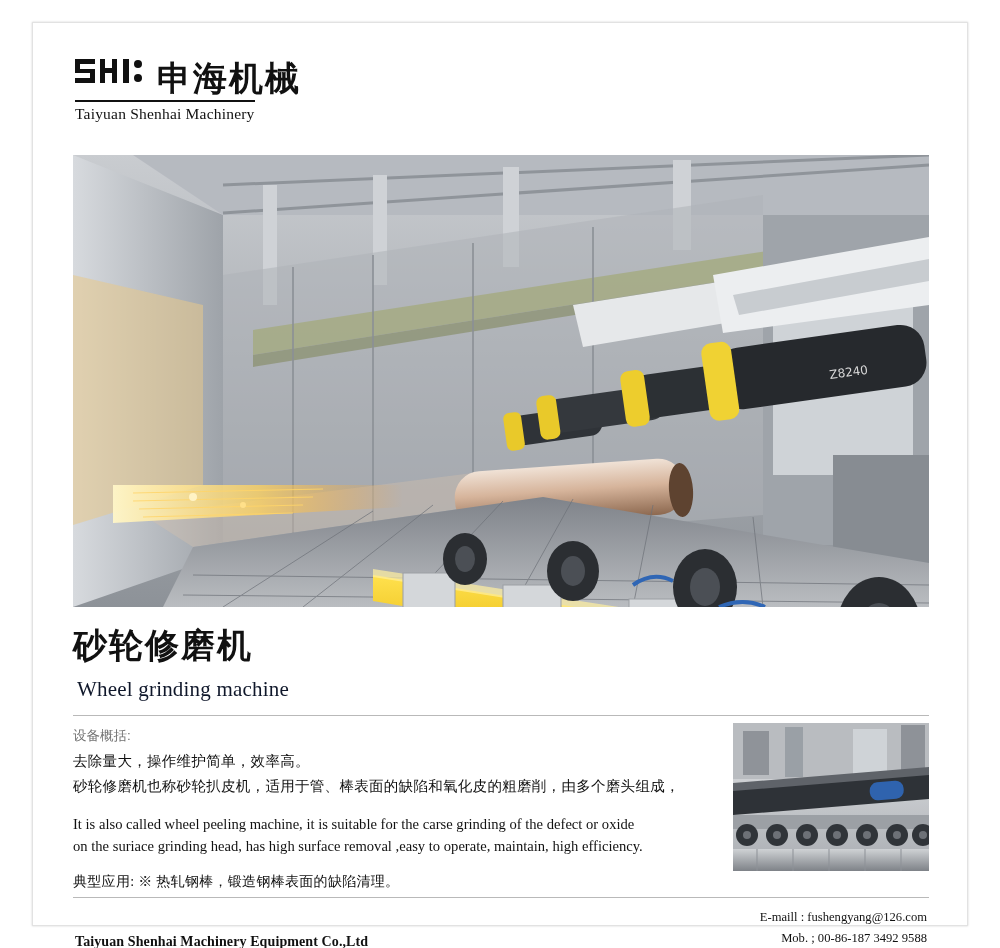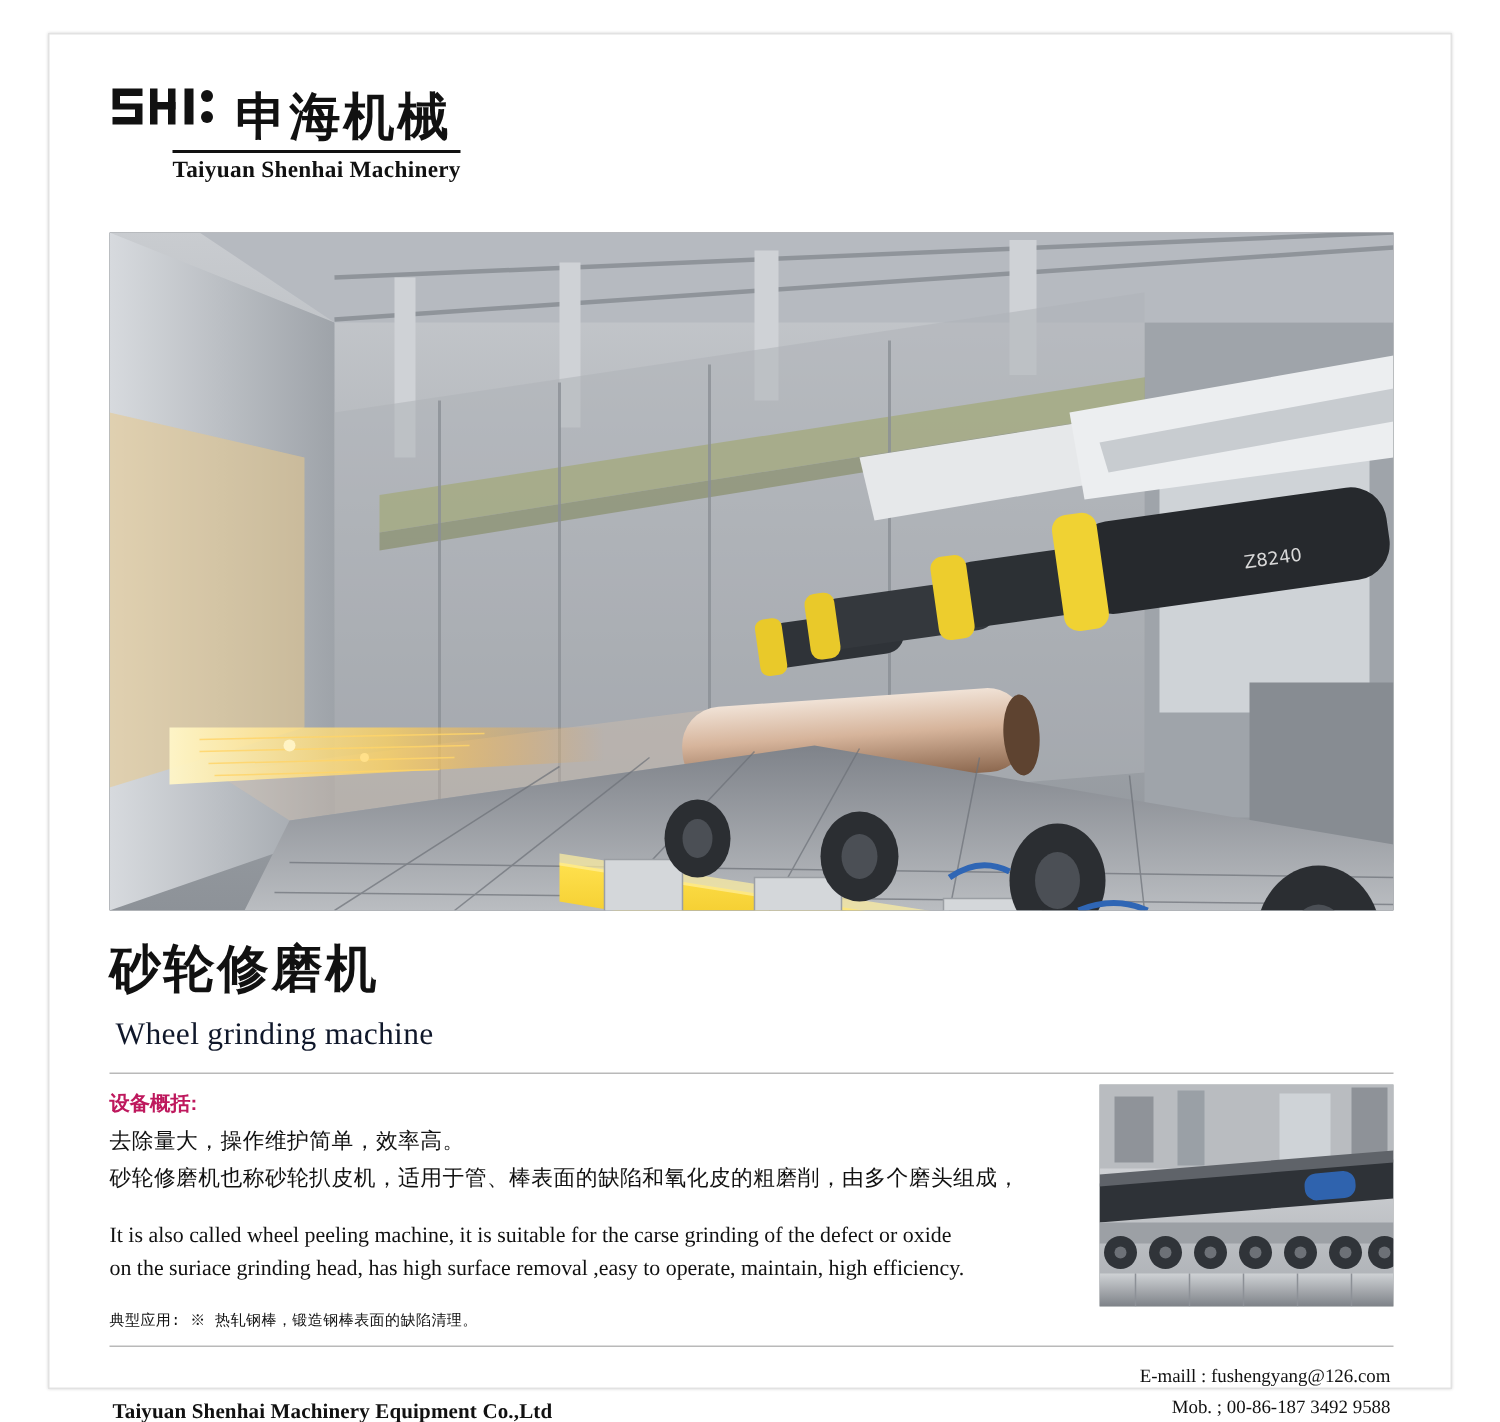--- a/index.html
+++ b/index.html
@@ -32,26 +32,25 @@
   .logo-mark svg{display:block;}
   .logo-cn{
     font-family:"Liberation Sans", sans-serif;
     font-size:34px;font-weight:bold;color:#111;
     letter-spacing:2px;line-height:38px;
     position:relative;top:2px;
   }
   .logo-en{
     margin-top:5px;
     font-family:"Liberation Serif", serif;
-    font-size:15.5px;font-weight:bold;color:#111;
+    font-size:15.5px;font-weight:normal;color:#111;
     letter-spacing:.2px;
     border-top:2px solid #111;
     display:inline-block;
     padding-top:3px;
-    margin-left:40px;
   }
   .logo-en-wrap{margin-left:2px;}
   
   .hero{
     position:absolute;left:40px;top:132px;
     width:856px;height:452px;
     overflow:hidden;
     background:#6d7278;
   }
   .hero svg{display:block;}
@@ -68,35 +67,35 @@
   }
   .rule{
     position:absolute;left:40px;top:692px;width:856px;height:1px;background:#b9b9b9;
   }
   
   .body-block{
     position:absolute;left:40px;top:704px;width:620px;
   }
   .lbl{
     font-family:"Liberation Sans", sans-serif;
-    font-size:13.5px;color:#be185d;font-weight:700;margin-bottom:4px;
+    font-size:13.5px;color:#737373;font-weight:400;margin-bottom:4px;
   }
   .cn-para{
     font-family:"Liberation Sans", sans-serif;
     font-size:14.5px;color:#111;line-height:25px;letter-spacing:.3px;
   }
   .en-para{
     margin-top:14px;
     font-family:"Liberation Serif", serif;
     font-size:14.6px;color:#111;line-height:22px;
   }
   .app-line{
     margin-top:16px;
-    font-family:Liberation Mono, monospace;
-    font-size:10px;color:#111;letter-spacing:.3px;
+    font-family:Liberation Serif, serif;
+    font-size:14px;color:#111;letter-spacing:.3px;
   }
   
   .thumb{
     position:absolute;left:700px;top:700px;width:196px;height:148px;
     overflow:hidden;background:#8c8f93;
   }
   .thumb svg{display:block;}
   
   .footer-rule{
     position:absolute;left:40px;top:874px;width:856px;height:1px;background:#b9b9b9;

